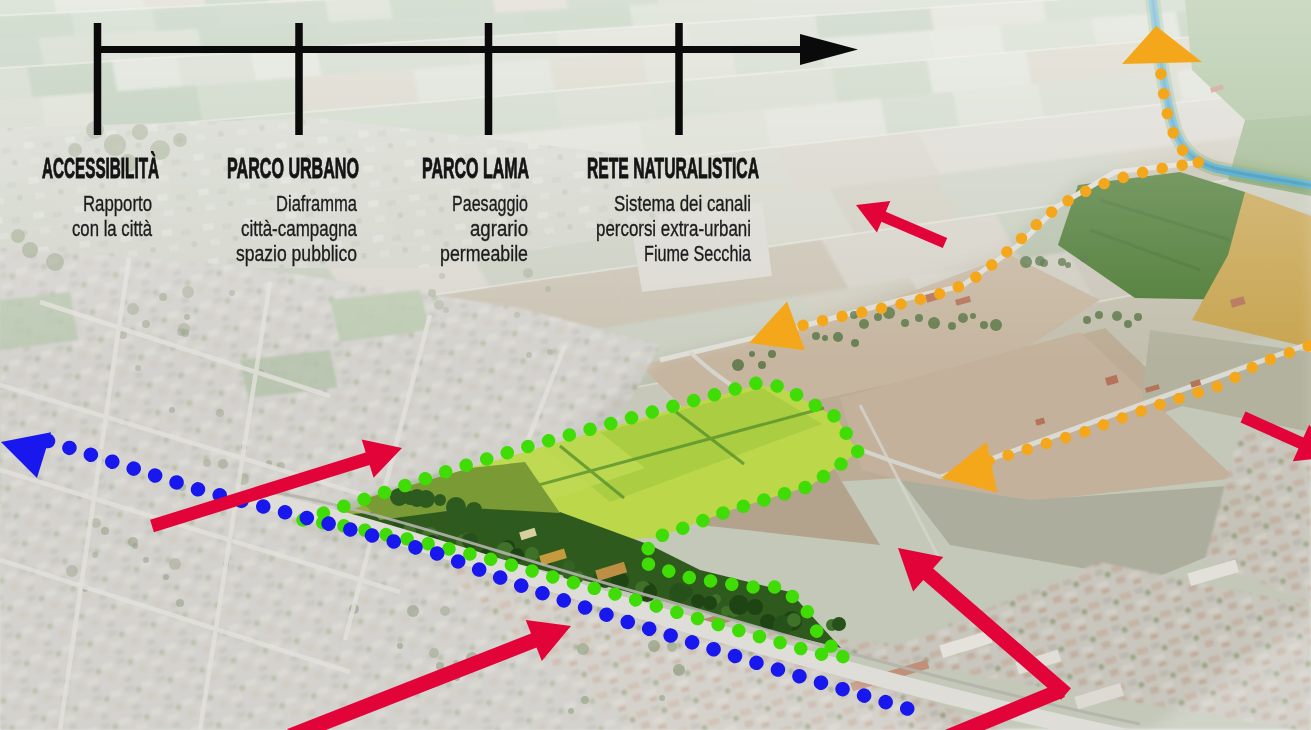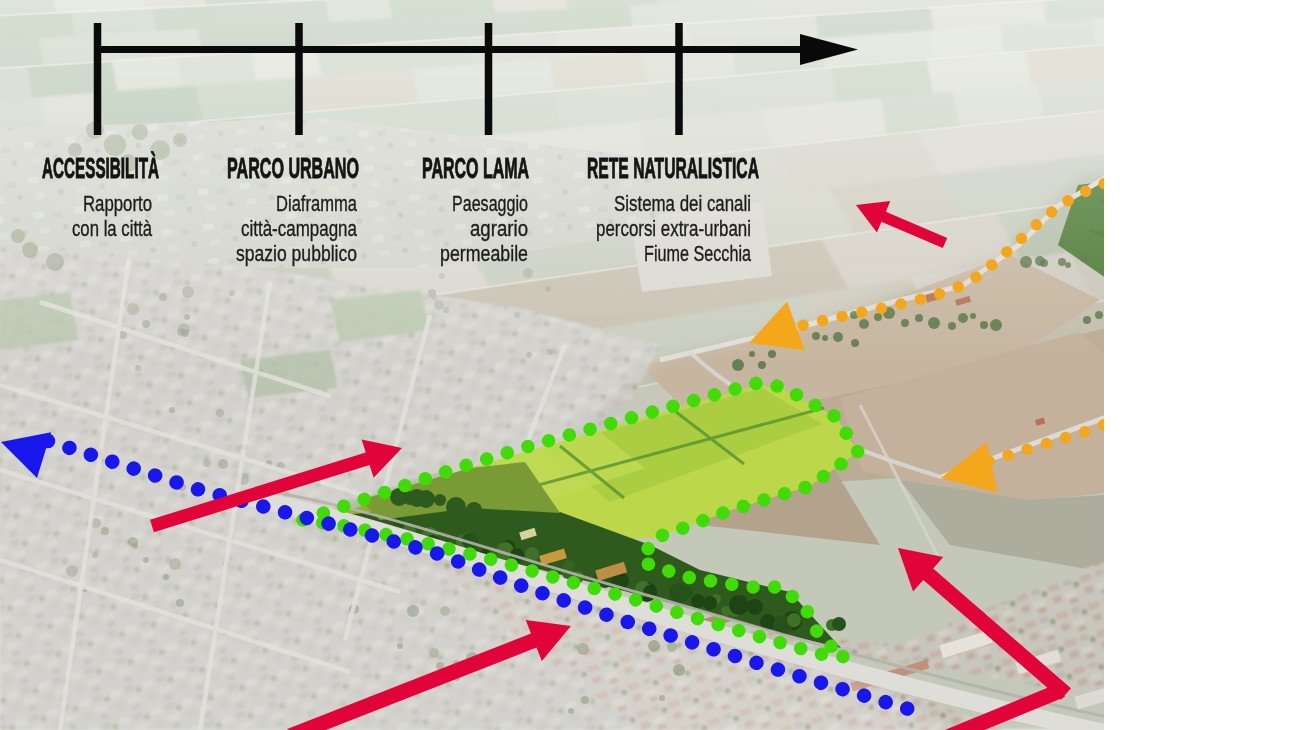--- a/index.html
+++ b/index.html
@@ -1,15 +1,15 @@
 <!DOCTYPE html>
 <html><head><meta charset="utf-8"><title>Parco Lama</title>
 <style>
 html,body{margin:0;padding:0;background:#fff;font-family:"Liberation Sans",sans-serif;}
-#wrap{width:1104px;height:730px;overflow:hidden;position:relative;}
+#wrap{width:1311px;height:730px;overflow:hidden;position:relative;}
 </style></head>
 <body>
 <div id="wrap"><svg xmlns="http://www.w3.org/2000/svg" width="1311" height="730" viewBox="0 0 1311 730">
       <defs>
         <pattern id="cityG" width="46" height="40" patternUnits="userSpaceOnUse" patternTransform="rotate(-17) scale(0.72)">
 <rect width="46" height="40" fill="#c7c6c0"></rect>
 <rect x="3" y="4" width="15" height="9" fill="#d2d0c9"></rect>
 <rect x="24" y="3" width="12" height="8" fill="#bdbab2"></rect>
 <rect x="5" y="21" width="12" height="10" fill="#c6c0b6"></rect>
 <rect x="23" y="19" width="16" height="8" fill="#d1cec6"></rect>

